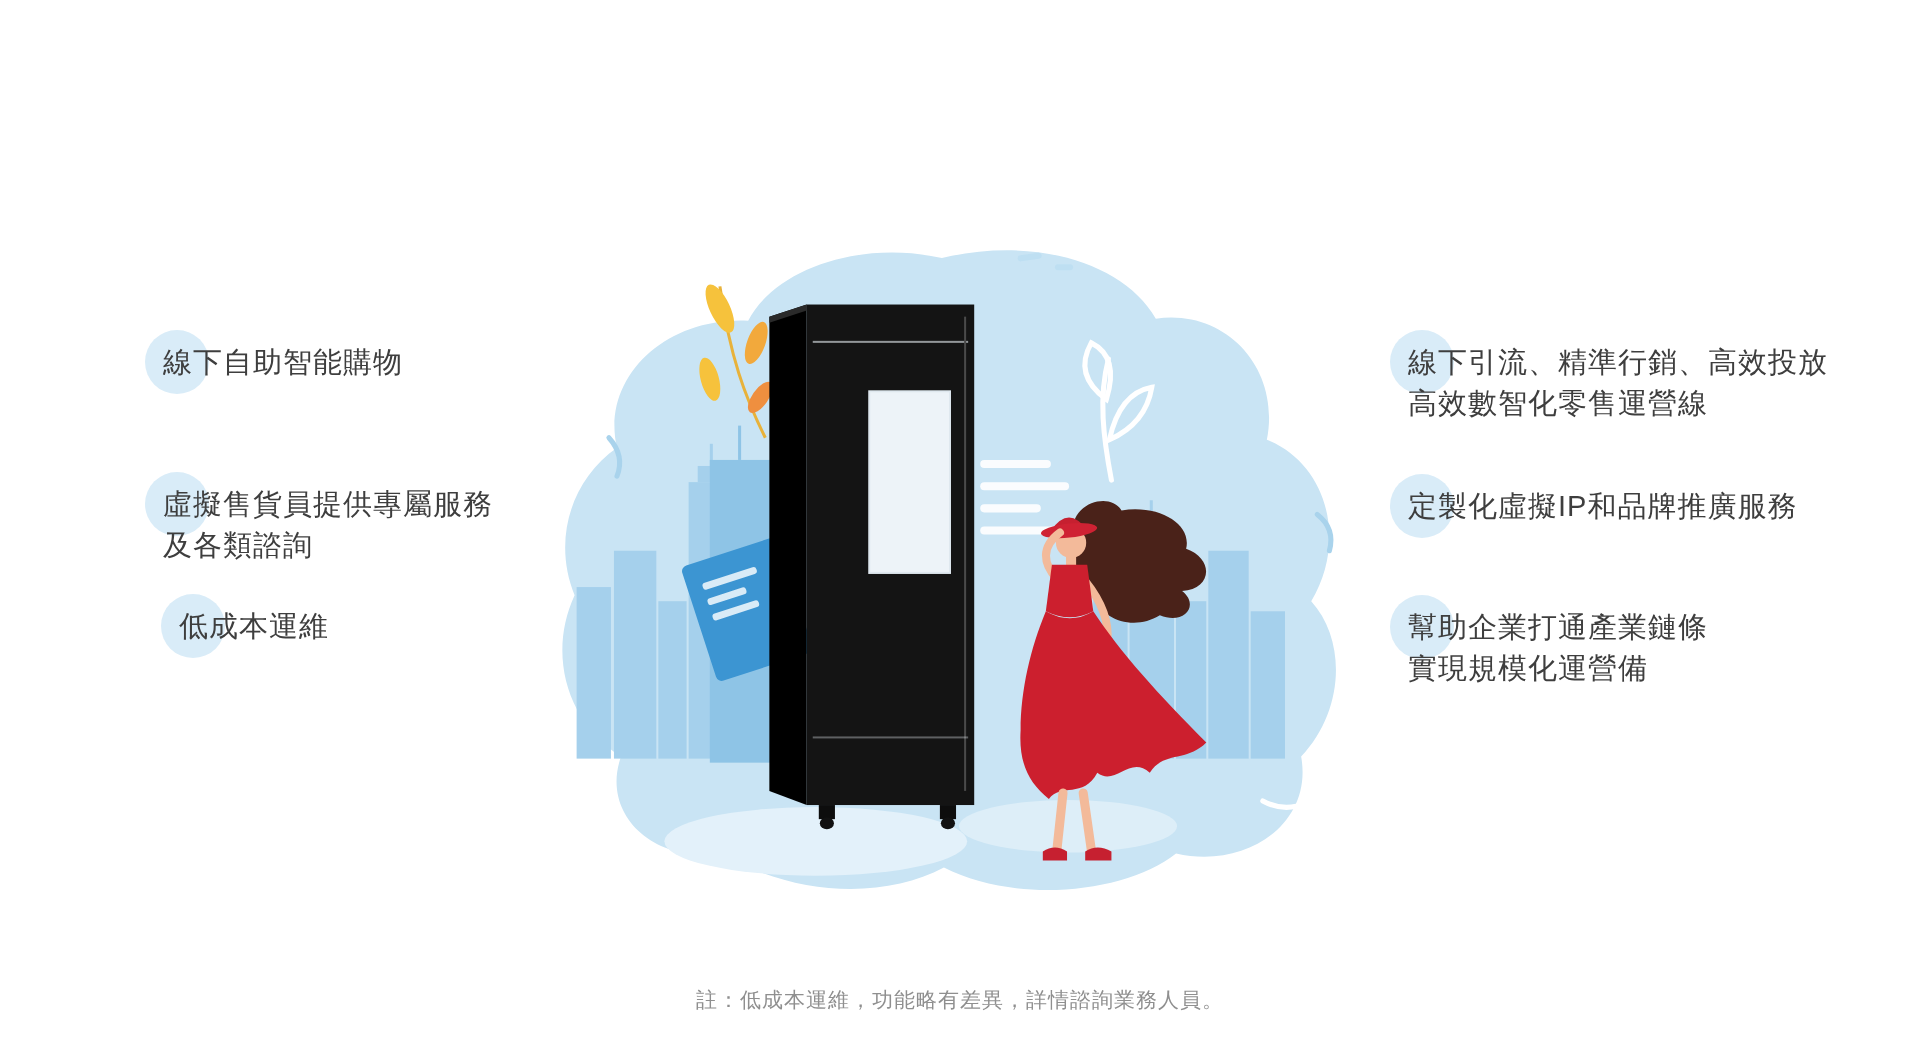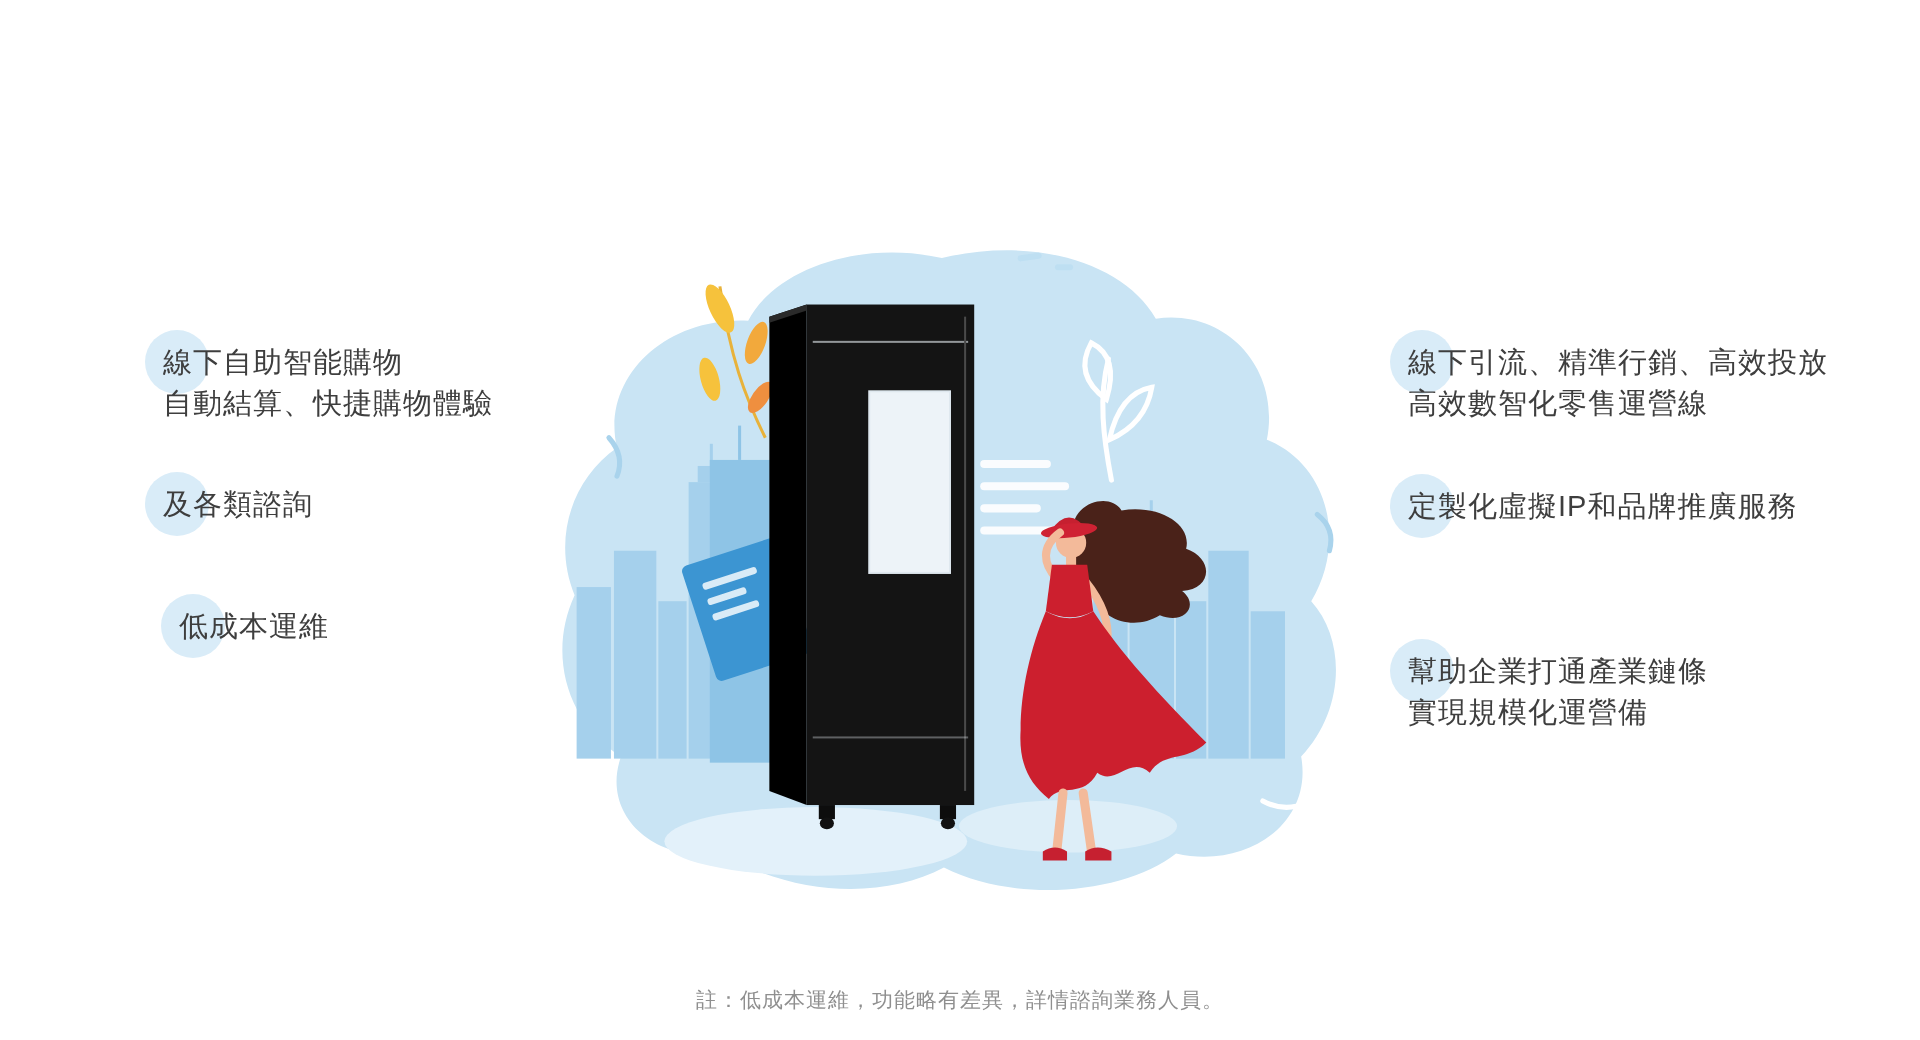--- a/index.html
+++ b/index.html
@@ -44,26 +44,26 @@
 </style>
 </head>
 <body>
 
 <div class="canvas">
 
   <div class="feature" style="left:163px; top:342px;">
     <span class="hl"></span>
     <div class="txt">
       <div>線下自助智能購物</div>
-      <div>自動結算、快捷購物體驗</div>
     </div>
   </div>
   <div class="feature" style="left:163px; top:484px;">
     <span class="hl"></span>
     <div class="txt">
+      <div>虛擬售貨員提供專屬服務</div>
       <div>及各類諮詢</div>
     </div>
   </div>
   <div class="feature" style="left:179px; top:606px;">
     <span class="hl"></span>
     <div class="txt">
       <div>低成本運維</div>
     </div>
   </div>
 
@@ -73,21 +73,21 @@
       <div>線下引流、精準行銷、高效投放</div>
       <div>高效數智化零售運營線</div>
     </div>
   </div>
   <div class="feature" style="left:1408px; top:486px;">
     <span class="hl"></span>
     <div class="txt">
       <div>定製化虛擬IP和品牌推廣服務</div>
     </div>
   </div>
-  <div class="feature" style="left:1408px; top:607px;margin-top:44px;">
+  <div class="feature" style="left:1408px; top:607px;">
     <span class="hl"></span>
     <div class="txt">
       <div>幫助企業打通產業鏈條</div>
       <div>實現規模化運營備</div>
     </div>
   </div>
 
   <svg class="illustration" viewBox="0 0 780 660" aria-hidden="true">
 
     <path d="M 380 12 C 300 -6 215 22 188 74 C 104 70 42 132 58 200 C 12 232 -6 292 16 346 C -10 402 6 470 62 506 C 42 562 92 612 162 602 C 232 644 322 648 382 616 C 452 652 562 642 612 602 C 682 618 748 572 736 506 C 778 462 782 392 746 352 C 782 292 762 216 702 192 C 716 122 662 62 592 72 C 560 16 470 -10 380 12 Z" fill="#c9e4f4"></path>

